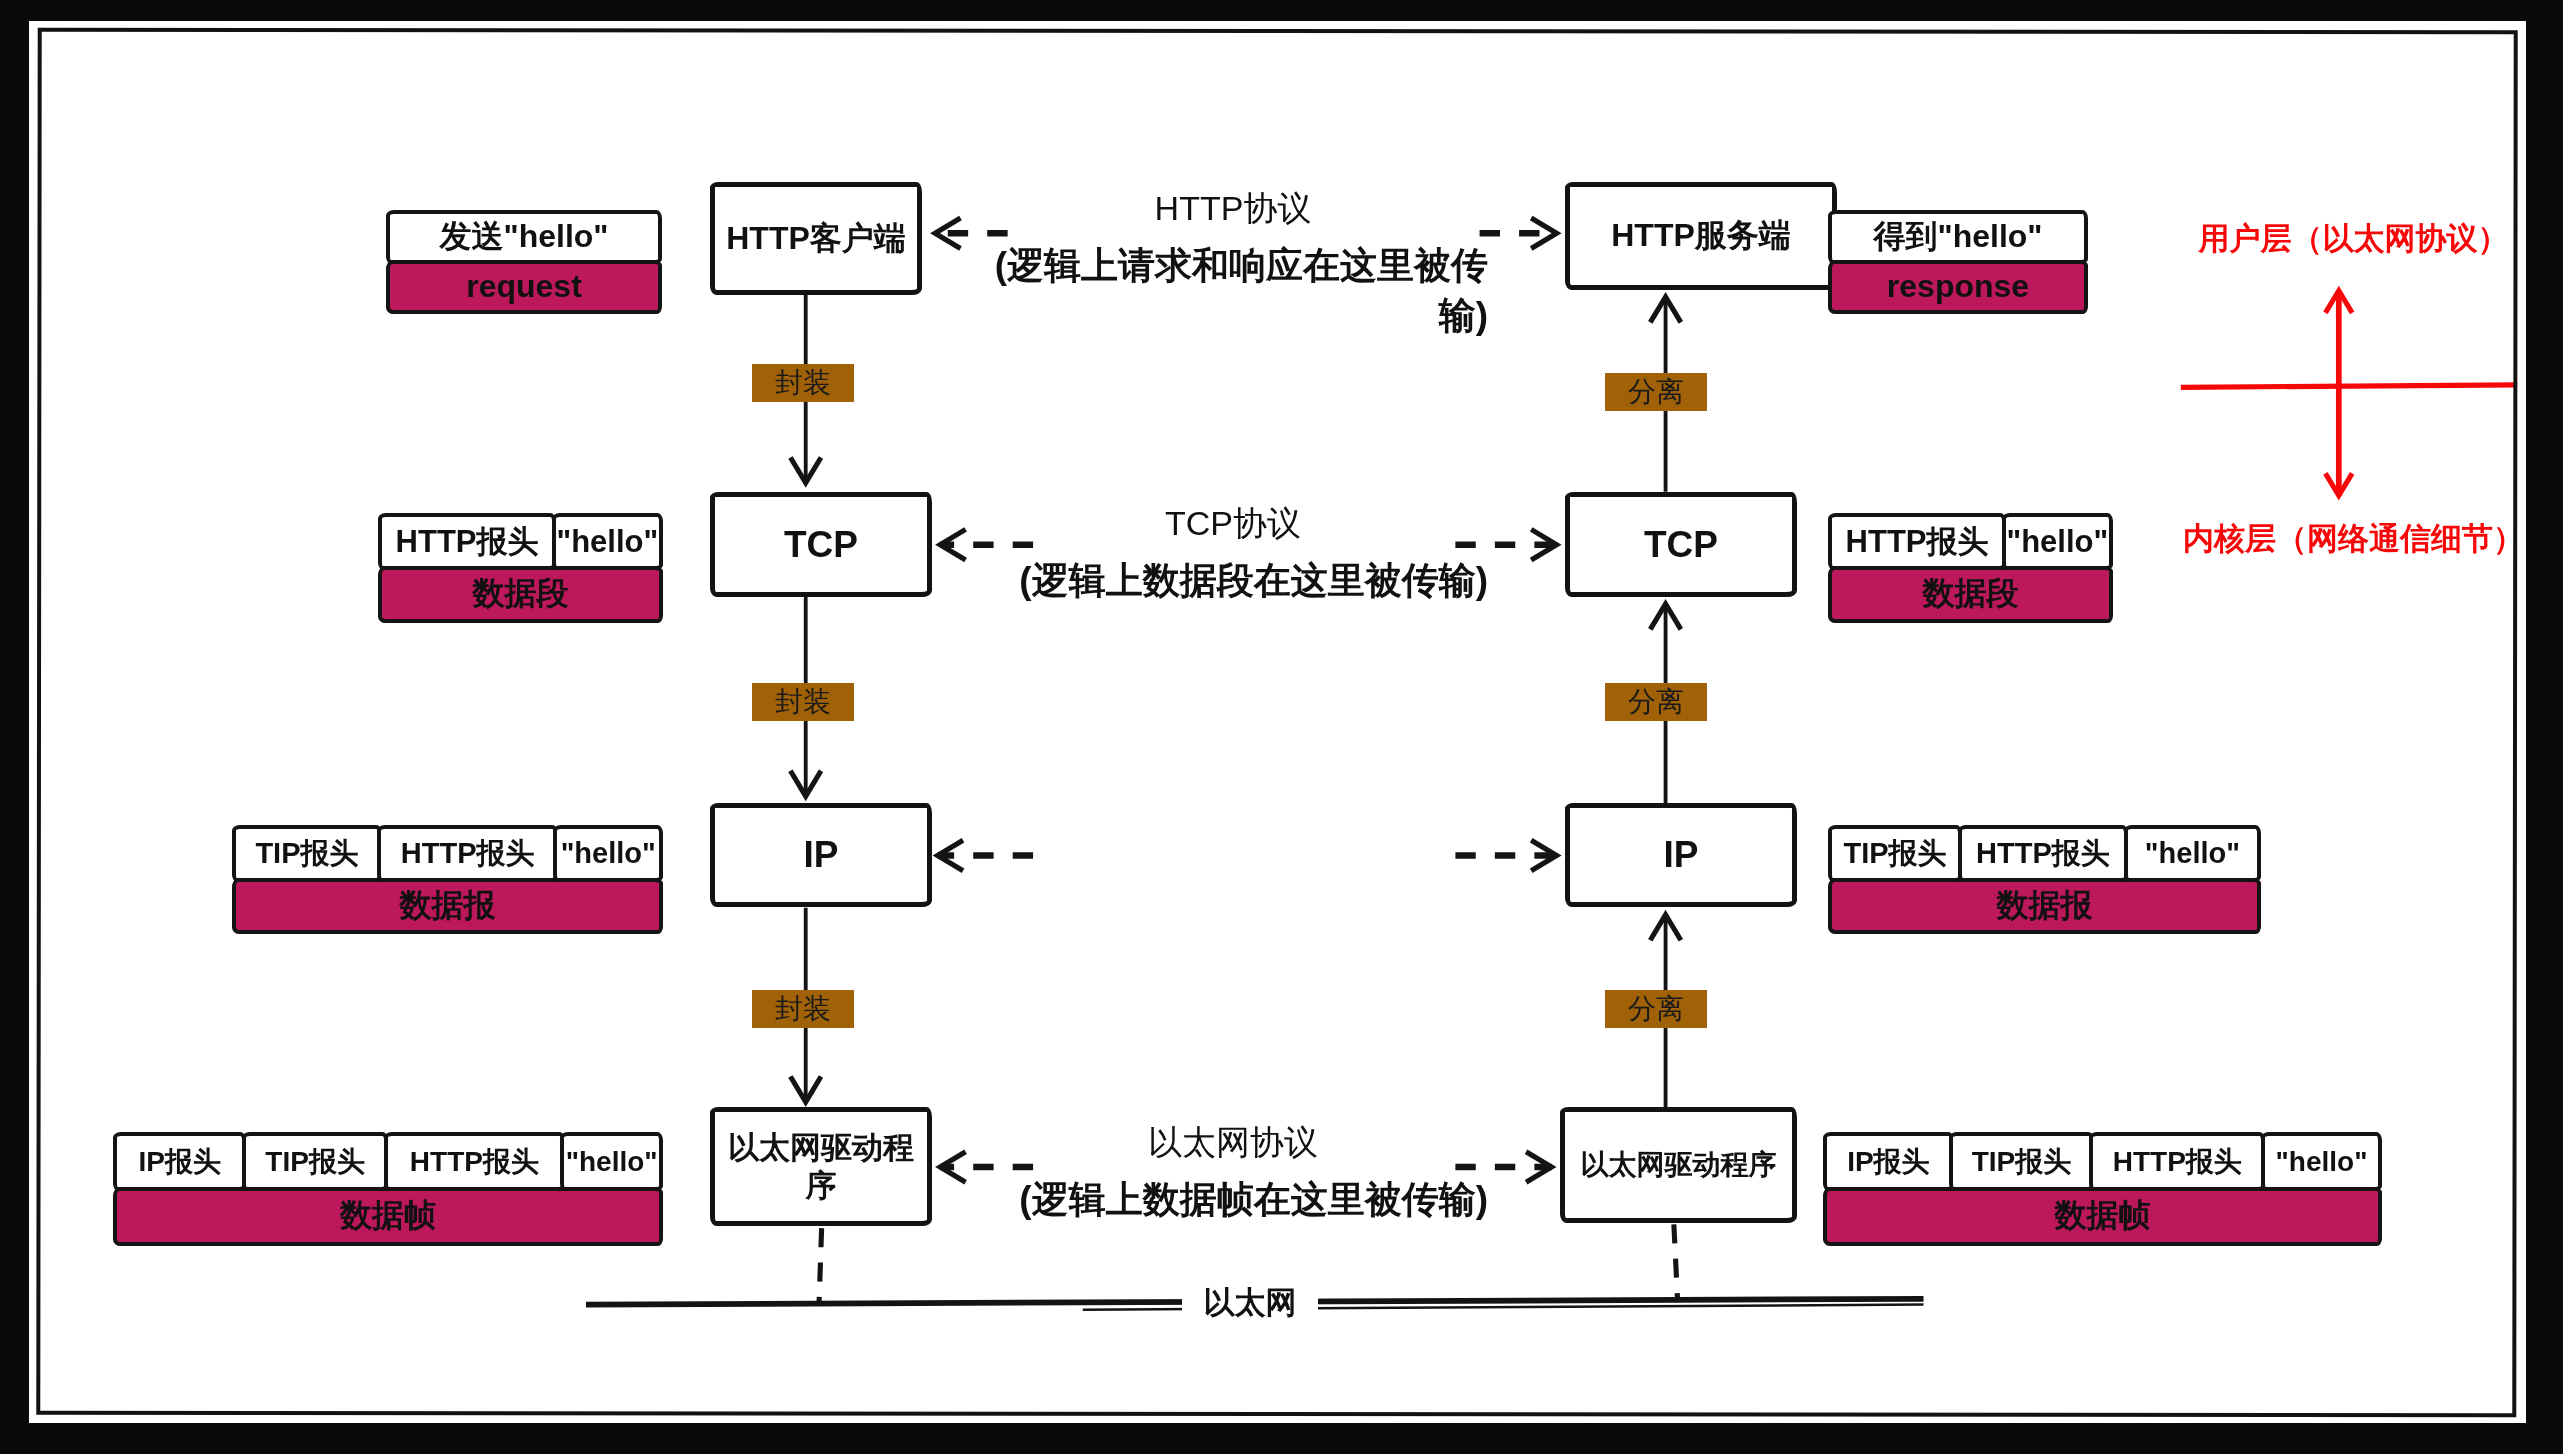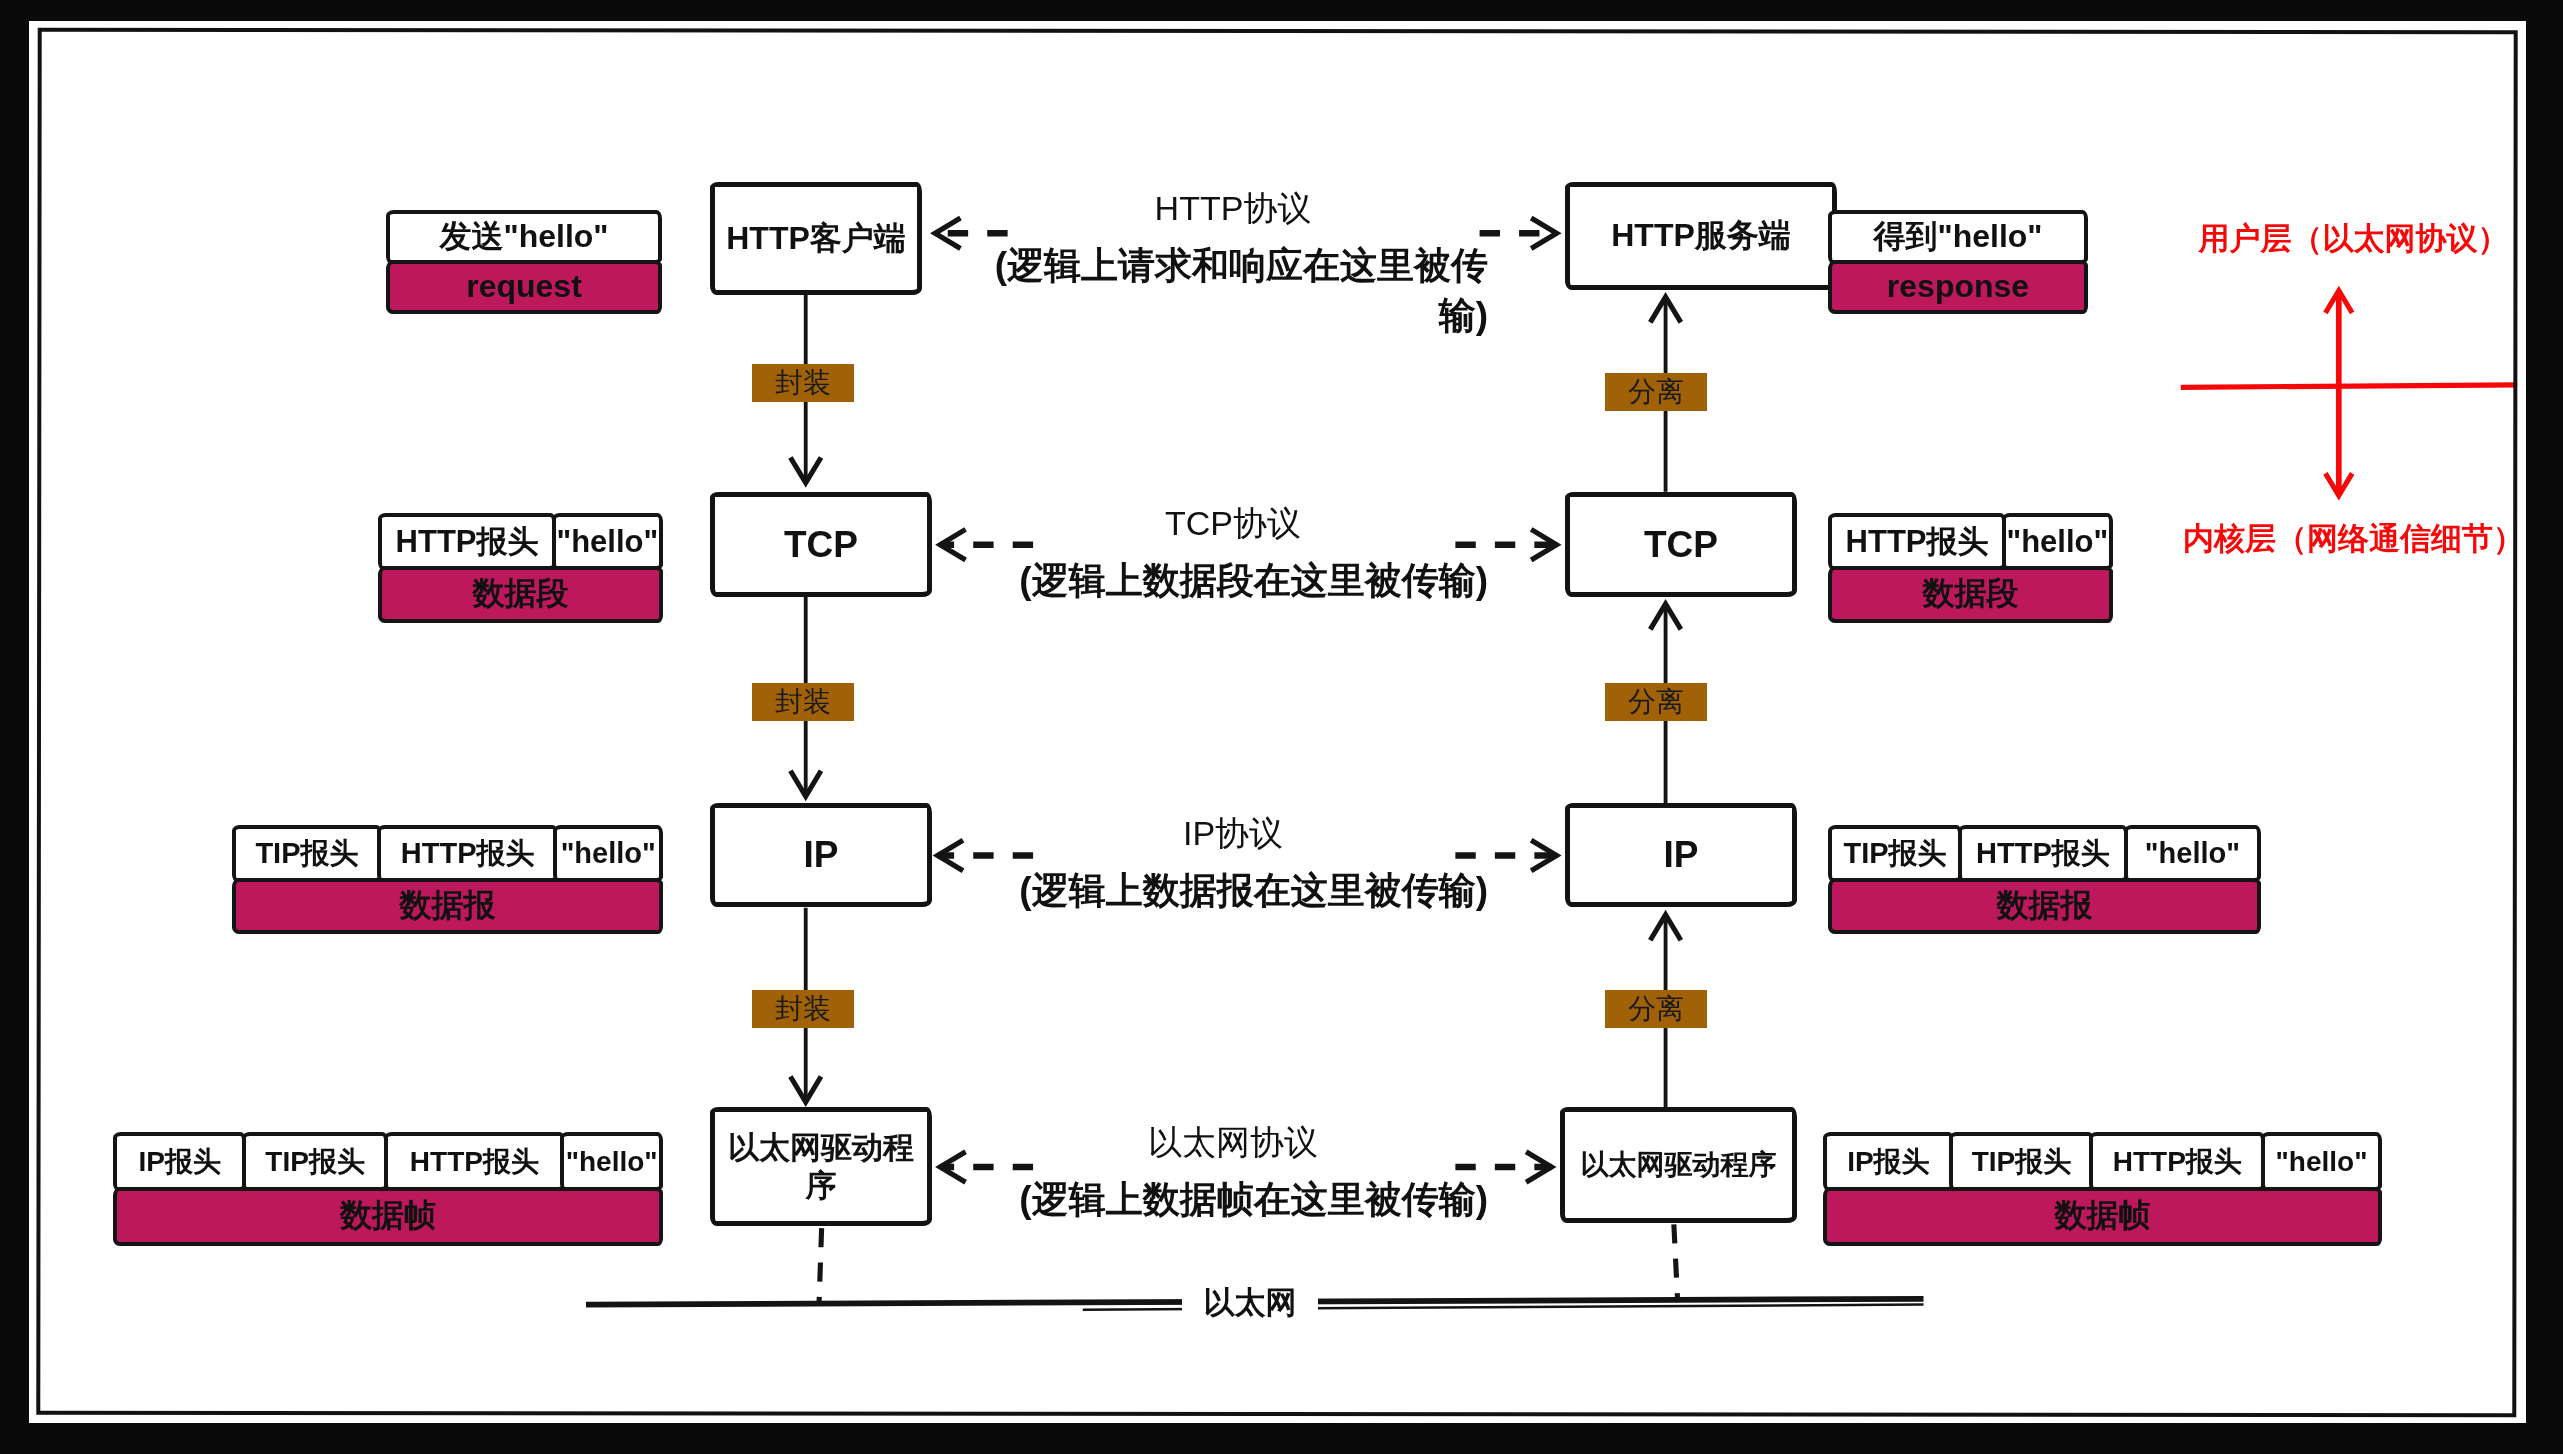--- a/index.html
+++ b/index.html
@@ -158,24 +158,20 @@
         </div>
       <div class="seg" style="flex:63; font-size:29px;">
           <span>"hello"</span>
         </div>
     </div>
     <div class="pbot" style="height:56px; font-size:32px;">数据报</div>
   </div>
 
   <div class="node" style="left:710px; top:803px; width:222px; height:104px; font-size:37px;">IP</div>
 
-  <div class="proto" style="top:811px;">
-    <div class="t">IP协议</div>
-    <div class="n">(逻辑上数据报在这里被传输)</div>
-  </div>
 
   <div class="node" style="left:1565px; top:803px; width:232px; height:104px; font-size:37px;">IP</div>
 
   <div class="packet" style="left:1828px; top:825px; width:433px;">
     <div class="prow" style="height:57px;">
       <div class="seg" style="flex:205; font-size:29px;">
           <span>TIP报头</span>
         </div>
       <div class="seg" style="flex:265; font-size:29px;">
           <span>HTTP报头</span>

